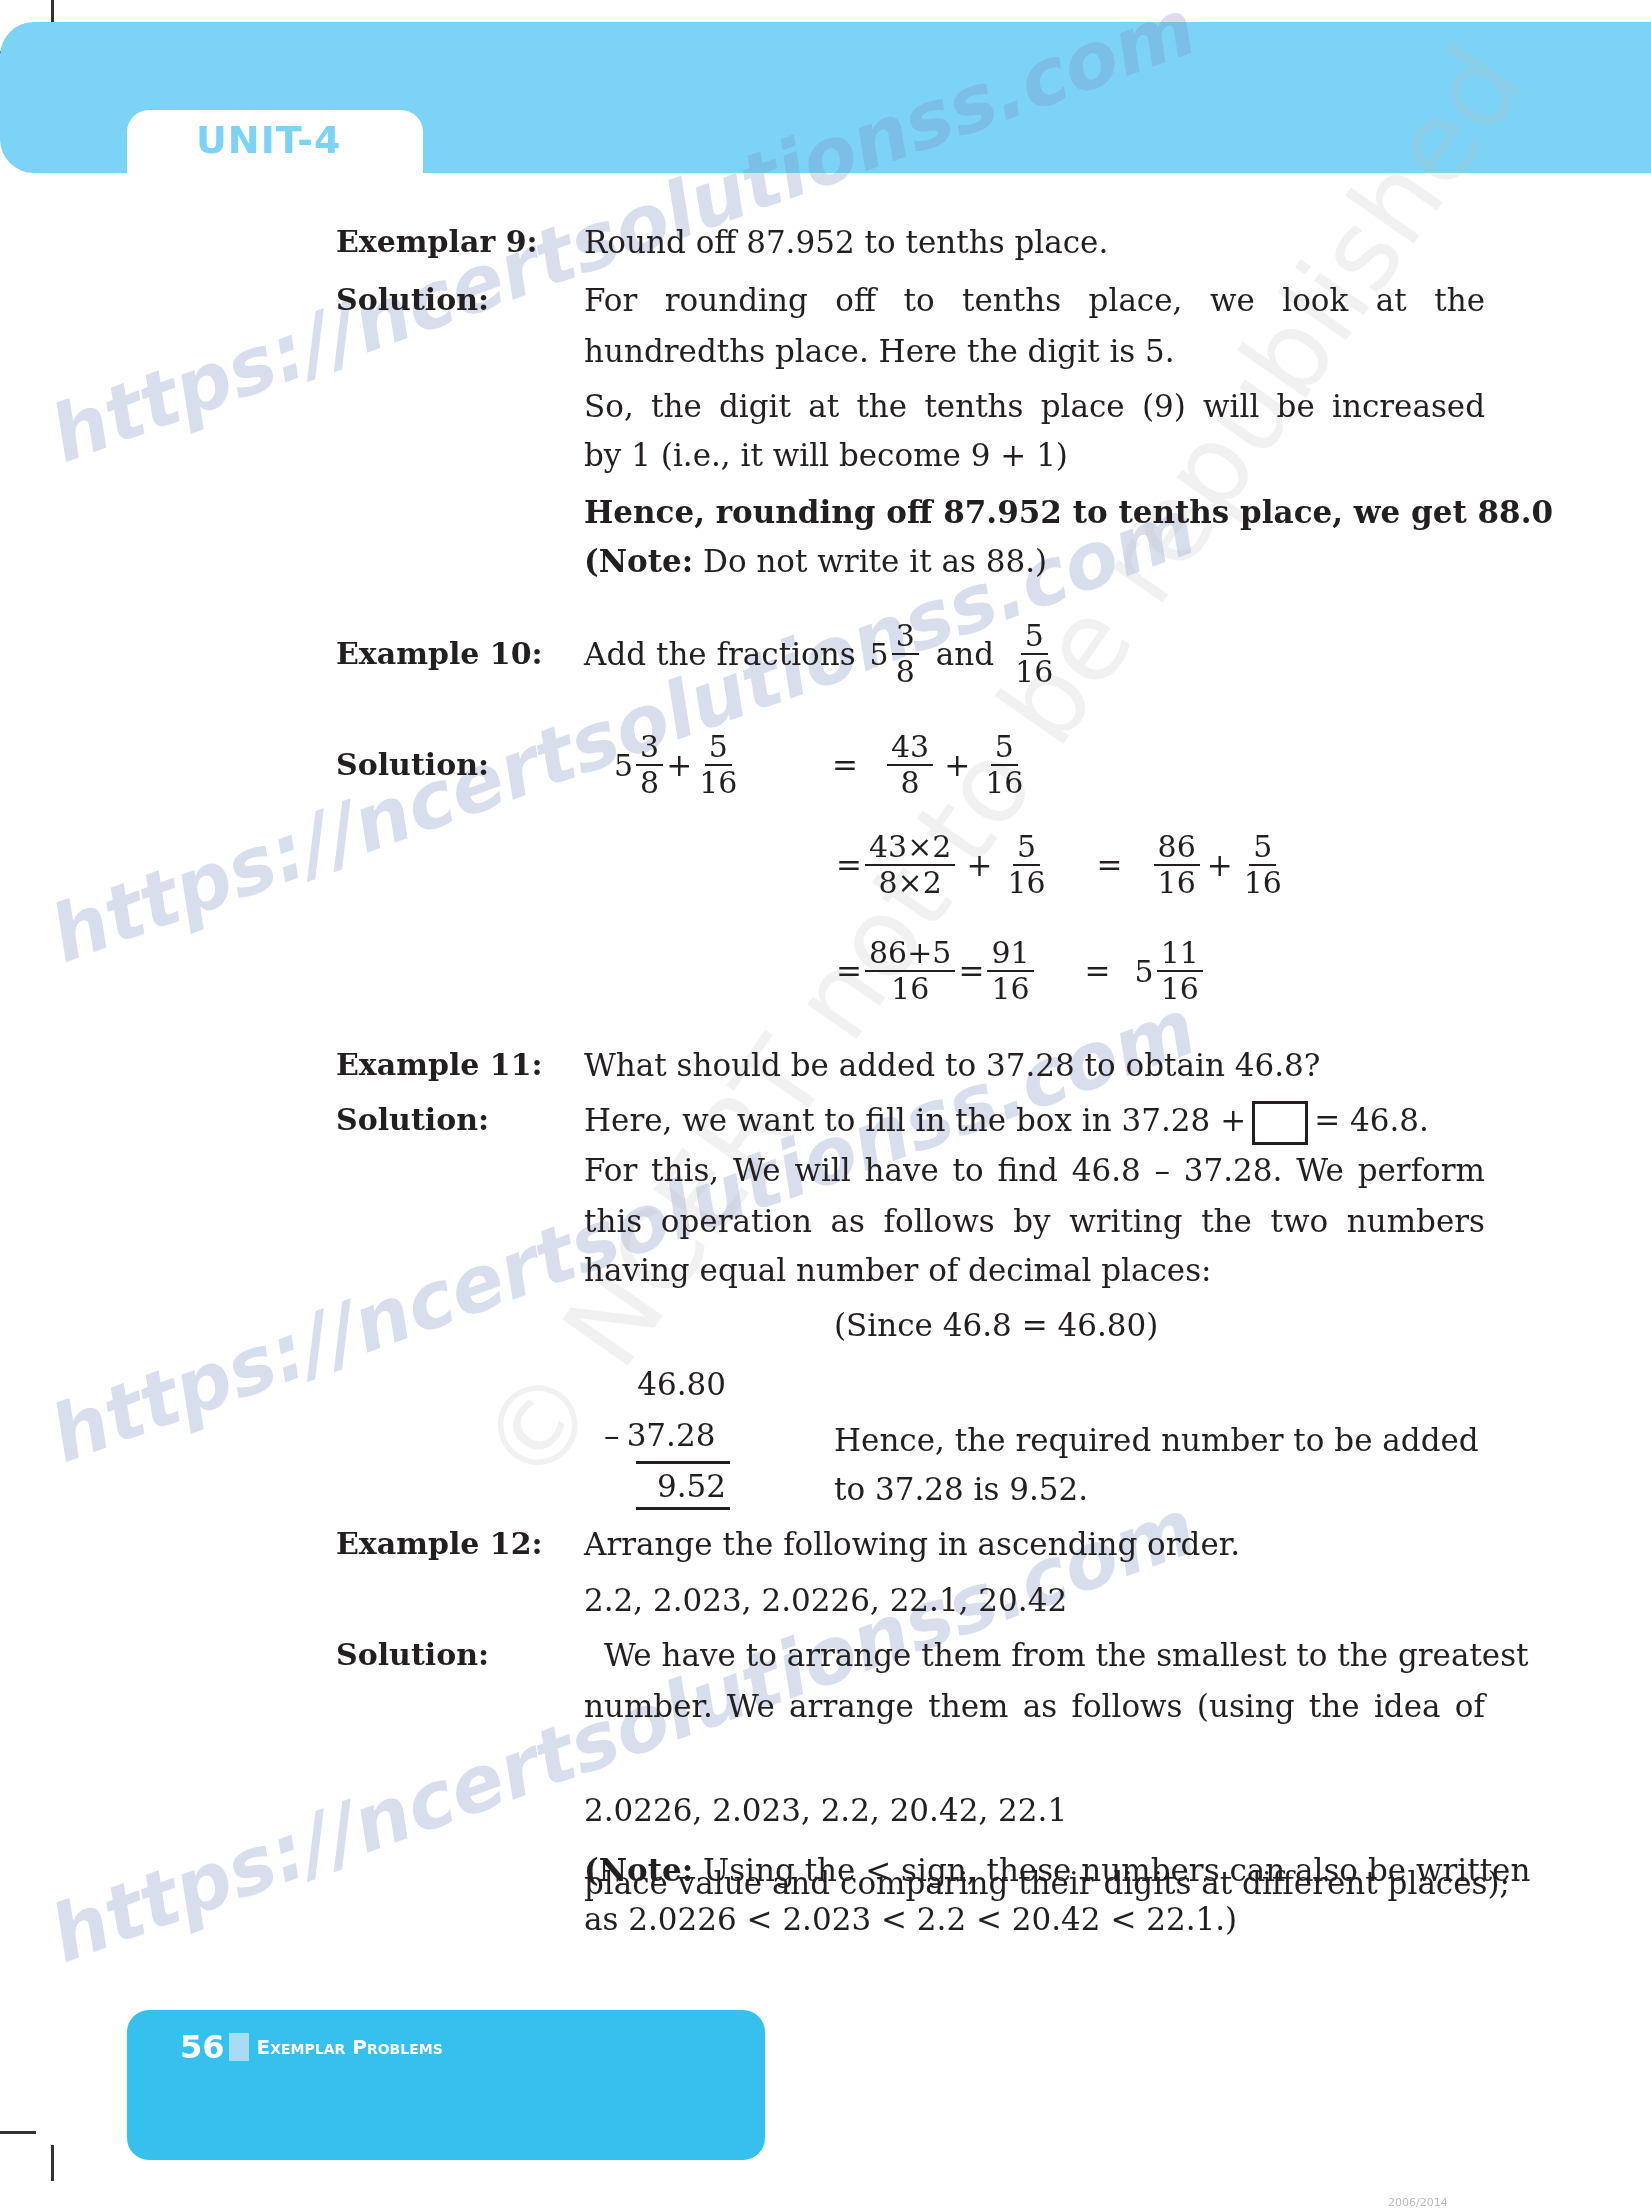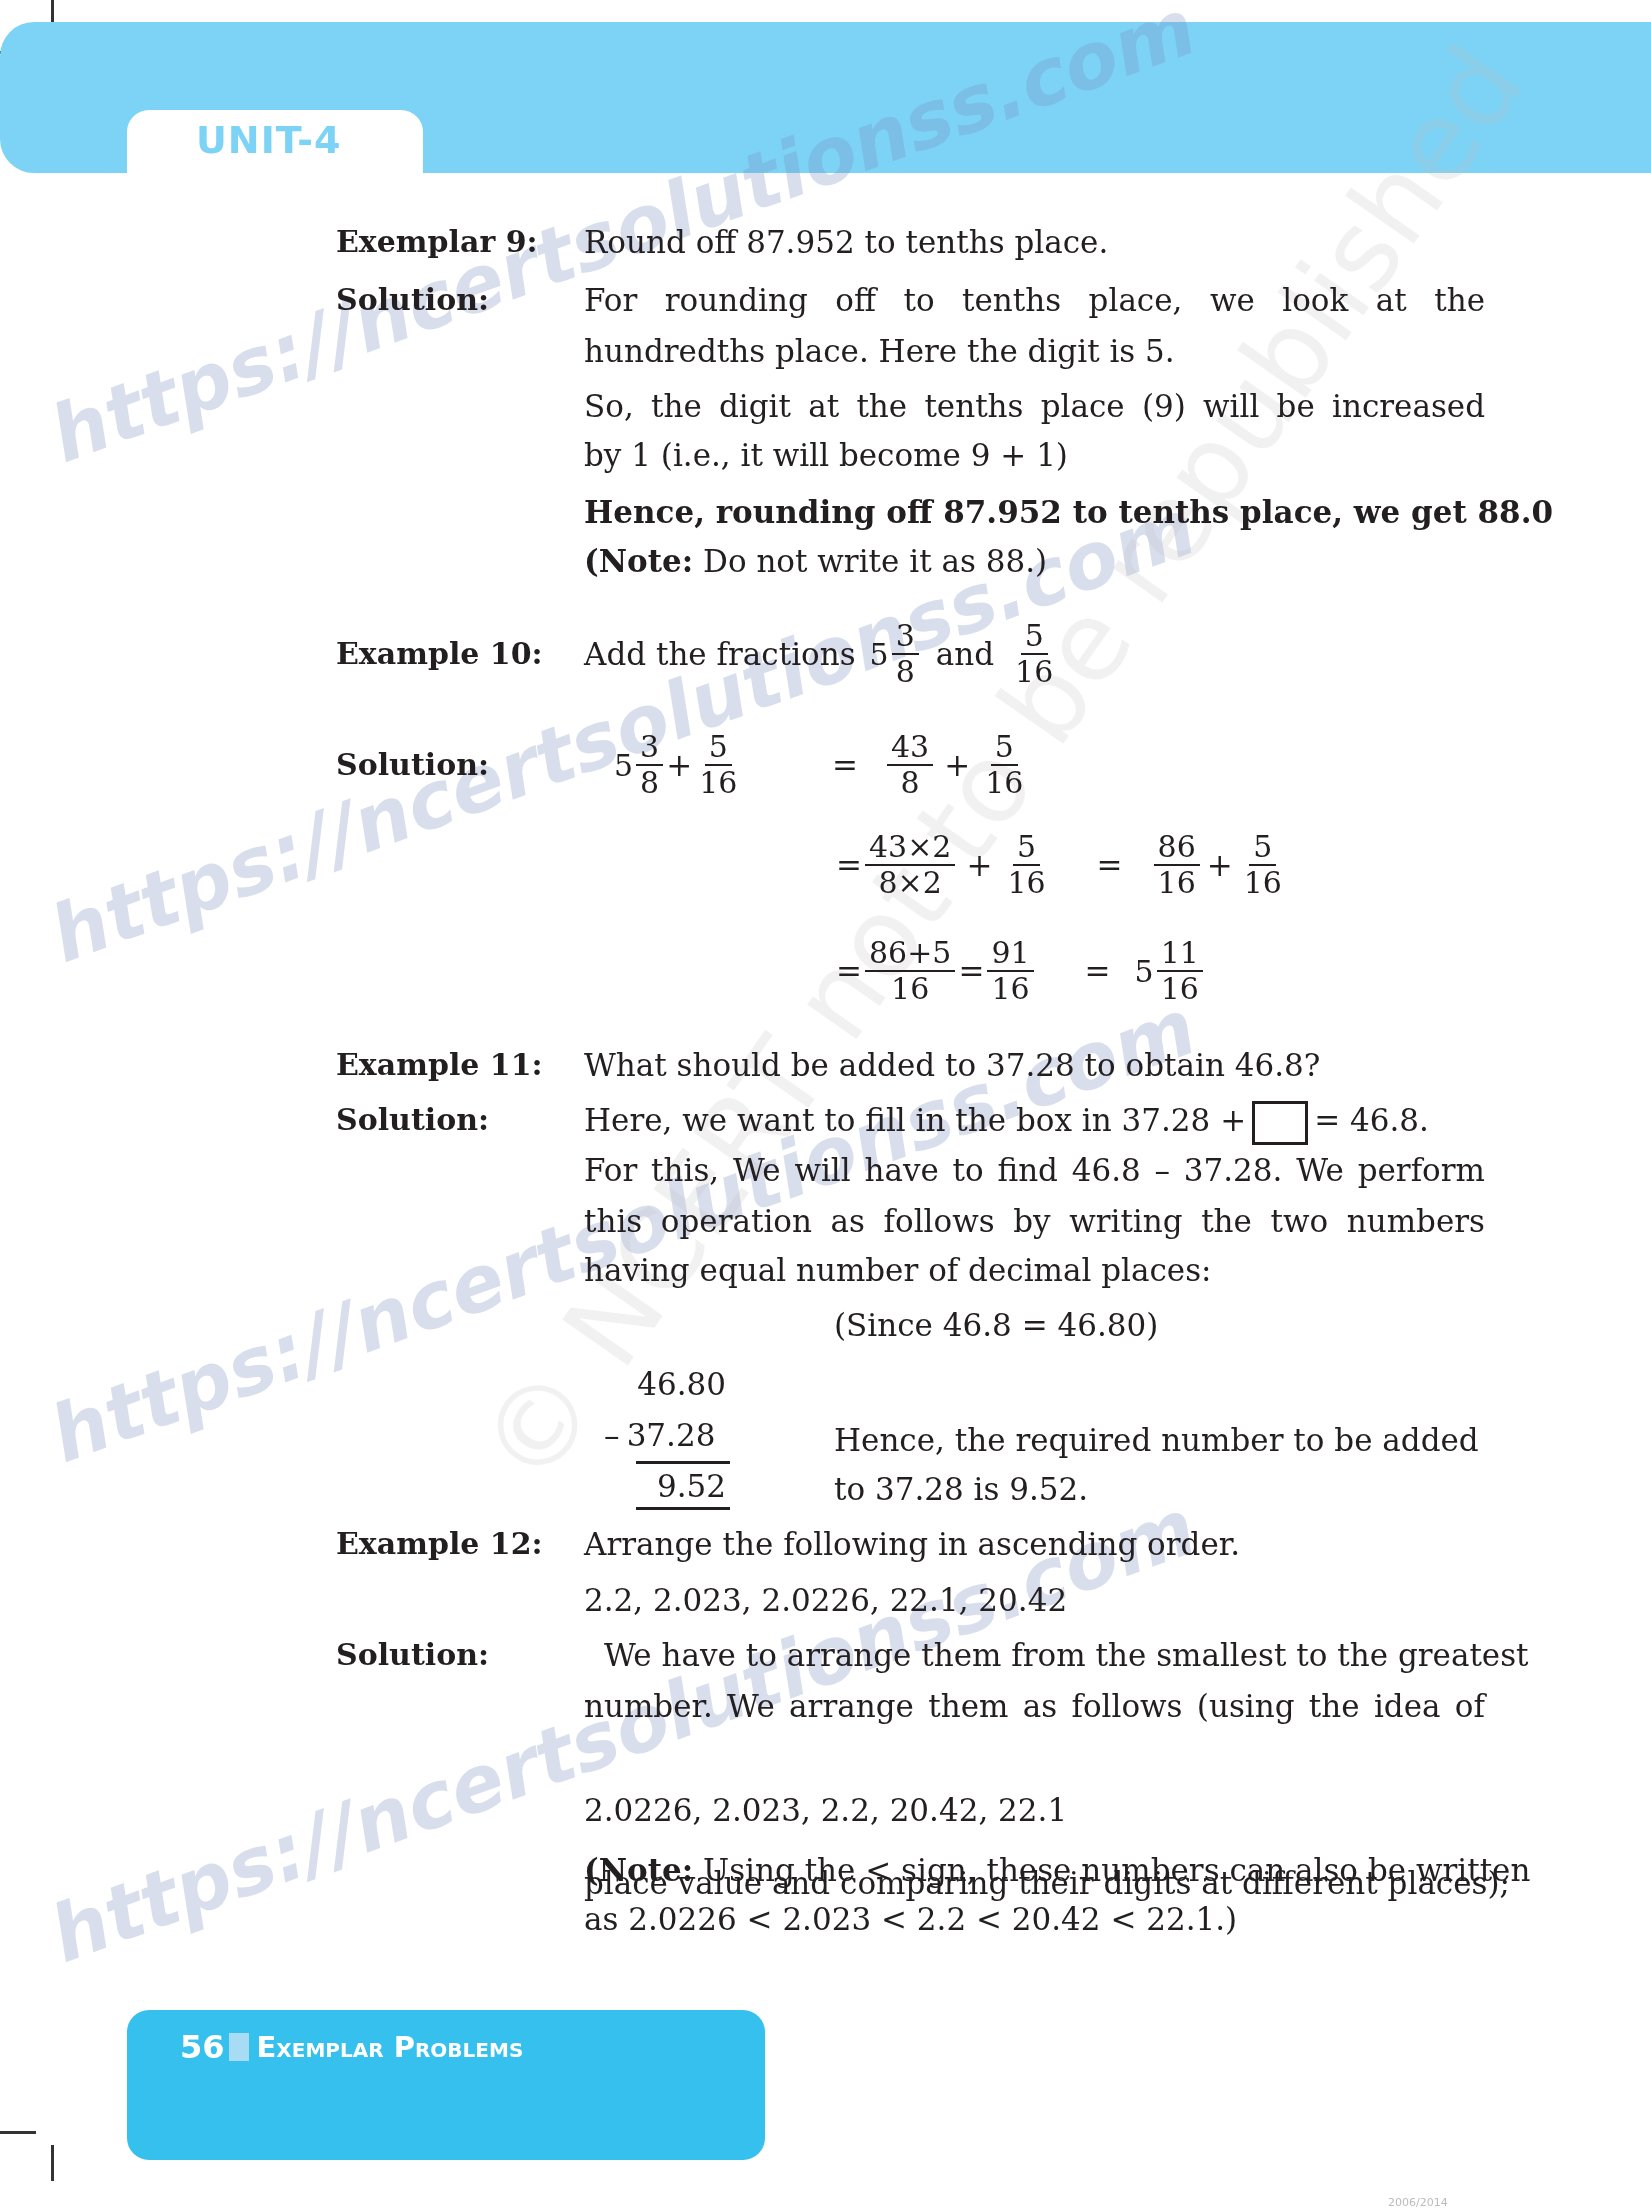--- a/index.html
+++ b/index.html
@@ -62,21 +62,21 @@
   .footer-box {
     position:absolute; left:127px; top:2010px; width:638px; height:150px;
     background:#36c0ee; border-radius:22px;
   }
   .footer-text {
     position:absolute; left:180px; top:2028px; display:flex; align-items:center;
     font-family:"DejaVu Sans", "Liberation Sans", sans-serif; color:#ffffff; font-weight:bold;
   }
   .page-num { font-size:32px; }
   .page-sq { display:inline-block; width:20px; height:28px; background:#a8dcf5; margin:0 8px 0 4px; }
-  .book-title { font-size:29px; font-variant:small-caps; letter-spacing:0px; }
+  .book-title { font-size:20px; font-variant:small-caps; letter-spacing:0px; }
   .tiny { position:absolute; left:1388px; top:2196px; font-size:11px; color:#bbbbbb;
     font-family:"DejaVu Sans", "Liberation Sans", sans-serif; }
 </style>
 </head>
 <body>
 
 <div class="crop-v" style="left:51px; top:0; height:36px;"></div>
 <div class="crop-h" style="left:0; top:51px; width:36px;"></div>
 <div class="crop-h" style="left:0; top:2131px; width:36px;"></div>
 <div class="crop-v" style="left:51px; top:2145px; height:36px;"></div>

